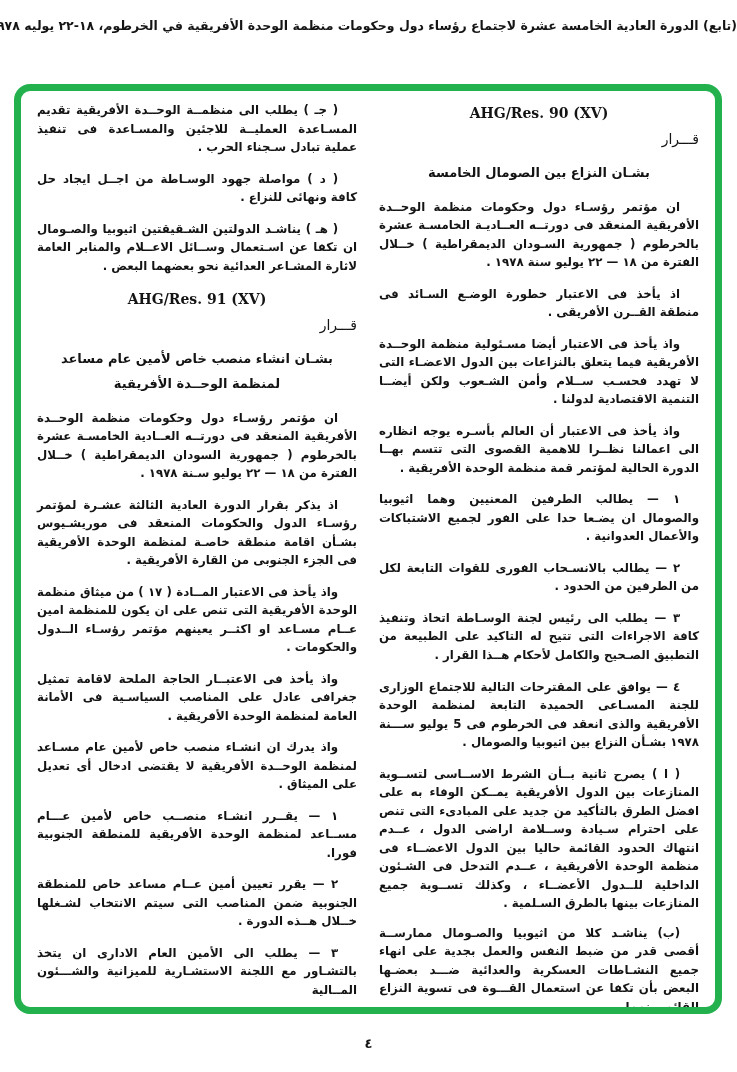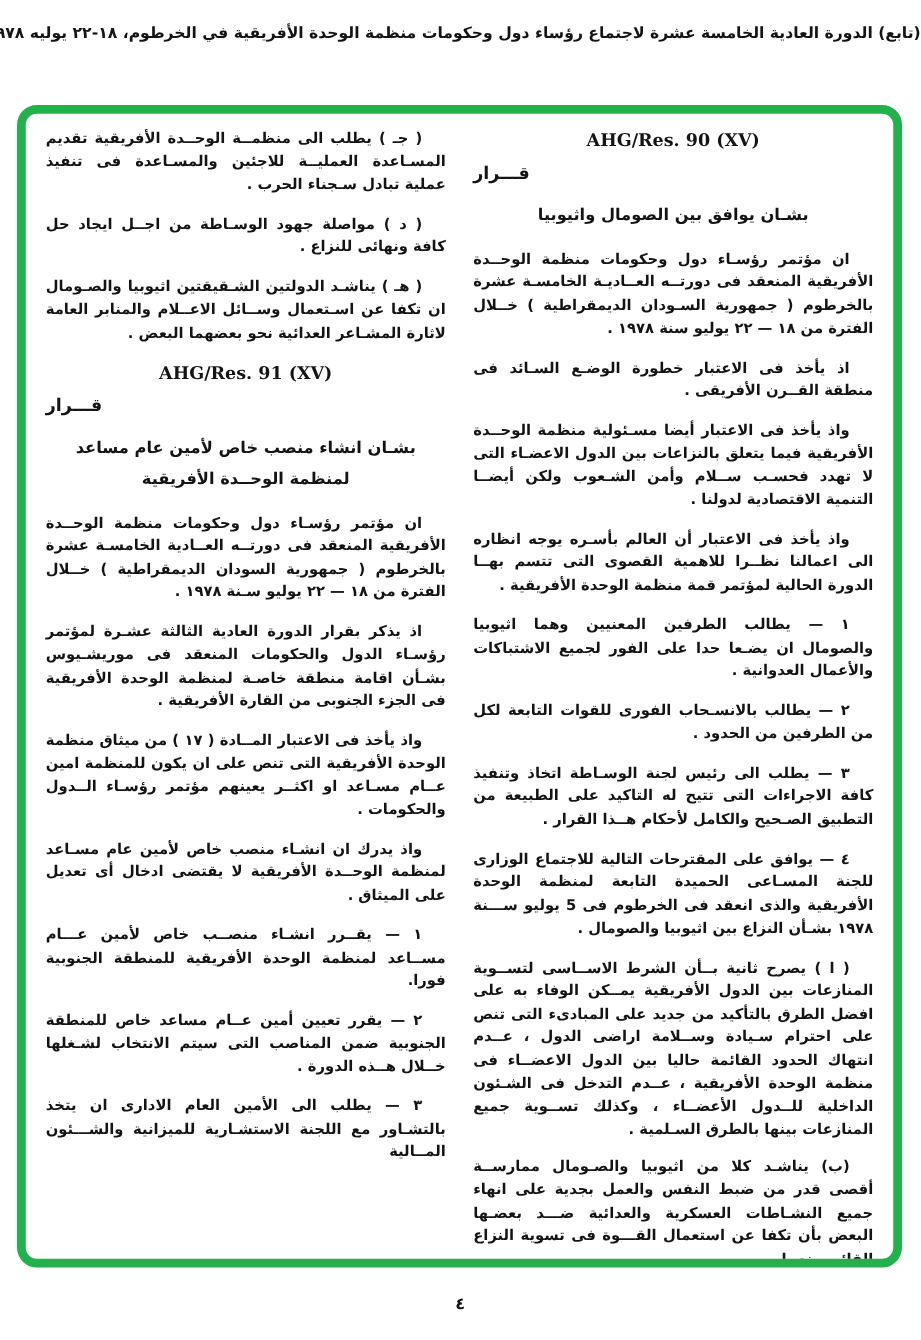--- a/index.html
+++ b/index.html
@@ -66,22 +66,22 @@
   
   .res-code {
     direction: ltr;
     text-align: center;
     font-family: "DejaVu Serif", serif;
     font-weight: 700;
     font-size: 14px;
     margin: 4px 0 2px 0;
   }
   .decision-word {
-    text-align: left;
-    font-weight: 700;
+    text-align: right;
+    font-weight: 400;
     font-size: 14px;
     margin: 10px 0 14px 0;
     letter-spacing: 1px;
   }
   .subject {
     text-align: center;
     font-weight: 700;
     font-size: 13px;
     margin: 0 0 12px 0;
     line-height: 1.9;
@@ -117,21 +117,21 @@
   <div class="header">
     <div class="header-line1">(تابع) الدورة العادية الخامسة عشرة لاجتماع رؤساء دول وحكومات منظمة الوحدة الأفريقية في الخرطوم، ١٨-٢٢ يوليه ١٩٧٨</div>
   </div>
 
   <div class="frame">
     <div class="columns">
 
       <div class="col">
         <div class="res-code">AHG/Res. 90 (XV)</div>
         <div class="decision-word">قـــرار</div>
-        <div class="subject">بشـان يوافق بين الصومال واثيوبيا</div>
+        <div class="subject">بشـان النزاع بين الصومال الخامسة</div>
         <p class="para">ان مؤتمر رؤسـاء دول وحكومات منظمة الوحــدة الأفريقية المنعقد فى دورتــه العــاديـة الخامسـة عشرة بالخرطوم ( جمهورية السـودان الديمقراطية ) خــلال الفترة من ١٨ — ٢٢ يوليو سنة ١٩٧٨ .</p>
         <p class="para">اذ يأخذ فى الاعتبار خطورة الوضـع السـائد فى منطقة القــرن الأفريقى .</p>
         <p class="para">واذ يأخذ فى الاعتبار أيضا مسـئولية منظمة الوحــدة الأفريقية فيما يتعلق بالنزاعات بين الدول الاعضـاء التى لا تهدد فحسـب ســلام وأمن الشـعوب ولكن أيضــا التنمية الاقتصادية لدولنا .</p>
         <p class="para">واذ يأخذ فى الاعتبار أن العالم بأسـره يوجه انظاره الى اعمالنا نظــرا للاهمية القصوى التى تتسم بهــا الدورة الحالية لمؤتمر قمة منظمة الوحدة الأفريقية .</p>
         <p class="para">١ — يطالب الطرفين المعنيين وهما اثيوبيا والصومال ان يضـعا حدا على الفور لجميع الاشتباكات والأعمال العدوانية .</p>
         <p class="para">٢ — يطالب بالانسـحاب الفورى للقوات التابعة لكل من الطرفين من الحدود .</p>
         <p class="para">٣ — يطلب الى رئيس لجنة الوسـاطة اتخاذ وتنفيذ كافة الاجراءات التى تتيح له التاكيد على الطبيعة من التطبيق الصـحيح والكامل لأحكام هــذا القرار .</p>
         <p class="para">٤ — يوافق على المقترحات التالية للاجتماع الوزارى للجنة المسـاعى الحميدة التابعة لمنظمة الوحدة الأفريقية والذى انعقد فى الخرطوم فى 5 يوليو ســـنة ١٩٧٨ بشـأن النزاع بين اثيوبيا والصومال .</p>
         <p class="para tight">( ا ) يصرح ثانية بــأن الشرط الاســاسى لتســوية المنازعات بين الدول الأفريقية يمــكن الوفاء به على افضل الطرق بالتأكيد من جديد على المبادىء التى تنص على احترام سـيادة وســلامة اراضى الدول ، عــدم انتهاك الحدود القائمة حاليا بين الدول الاعضــاء فى منظمة الوحدة الأفريقية ، عــدم التدخل فى الشـئون الداخلية للــدول الأعضــاء ، وكذلك تســوية جميع المنازعات بينها بالطرق السـلمية .</p>
         <p class="para tight">(ب) يناشـد كلا من اثيوبيا والصـومال ممارســة أقصى قدر من ضبط النفس والعمل بجدية على انهاء جميع النشـاطات العسكرية والعدائية ضـــد بعضـها البعض بأن تكفا عن استعمال القـــوة فى تسوية النزاع القائم بينهما .</p>
@@ -145,20 +145,21 @@
         <div class="res91-block">
           <div class="res-code">AHG/Res. 91 (XV)</div>
           <div class="decision-word">قـــرار</div>
           <div class="subject">
             <span>بشـان انشاء منصب خاص لأمين عام مساعد</span><br>
             <span>لمنظمة الوحــدة الأفريقية</span>
           </div>
           <p class="para">ان مؤتمر رؤسـاء دول وحكومات منظمة الوحــدة الأفريقية المنعقد فى دورتــه العــادية الخامسـة عشرة بالخرطوم ( جمهورية السودان الديمقراطية ) خــلال الفترة من ١٨ — ٢٢ يوليو سـنة ١٩٧٨ .</p>
           <p class="para">اذ يذكر بقرار الدورة العادية الثالثة عشـرة لمؤتمر رؤسـاء الدول والحكومات المنعقد فى موريشـيوس بشـأن اقامة منطقة خاصـة لمنظمة الوحدة الأفريقية فى الجزء الجنوبى من القارة الأفريقية .</p>
           <p class="para">واذ يأخذ فى الاعتبار المــادة ( ١٧ ) من ميثاق منظمة الوحدة الأفريقية التى تنص على ان يكون للمنظمة امين عــام مسـاعد او اكثــر يعينهم مؤتمر رؤسـاء الــدول والحكومات .</p>
+          <p class="para">واذ يأخذ فى الاعتبــار الحاجة الملحة لاقامة تمثيل جغرافى عادل على المناصب السياسـية فى الأمانة العامة لمنظمة الوحدة الأفريقية .</p>
           <p class="para">واذ يدرك ان انشـاء منصب خاص لأمين عام مسـاعد لمنظمة الوحــدة الأفريقية لا يقتضى ادخال أى تعديل على الميثاق .</p>
           <p class="para">١ — يقــرر انشـاء منصــب خاص لأمين عـــام مســاعد لمنظمة الوحدة الأفريقية للمنطقة الجنوبية فورا.</p>
           <p class="para">٢ — يقرر تعيين أمين عــام مساعد خاص للمنطقة الجنوبية ضمن المناصب التى سيتم الانتخاب لشـغلها خــلال هــذه الدورة .</p>
           <p class="para">٣ — يطلب الى الأمين العام الادارى ان يتخذ بالتشـاور مع اللجنة الاستشـارية للميزانية والشـــئون المــالية</p>
         </div>
       </div>
 
     </div>
   </div>
 

